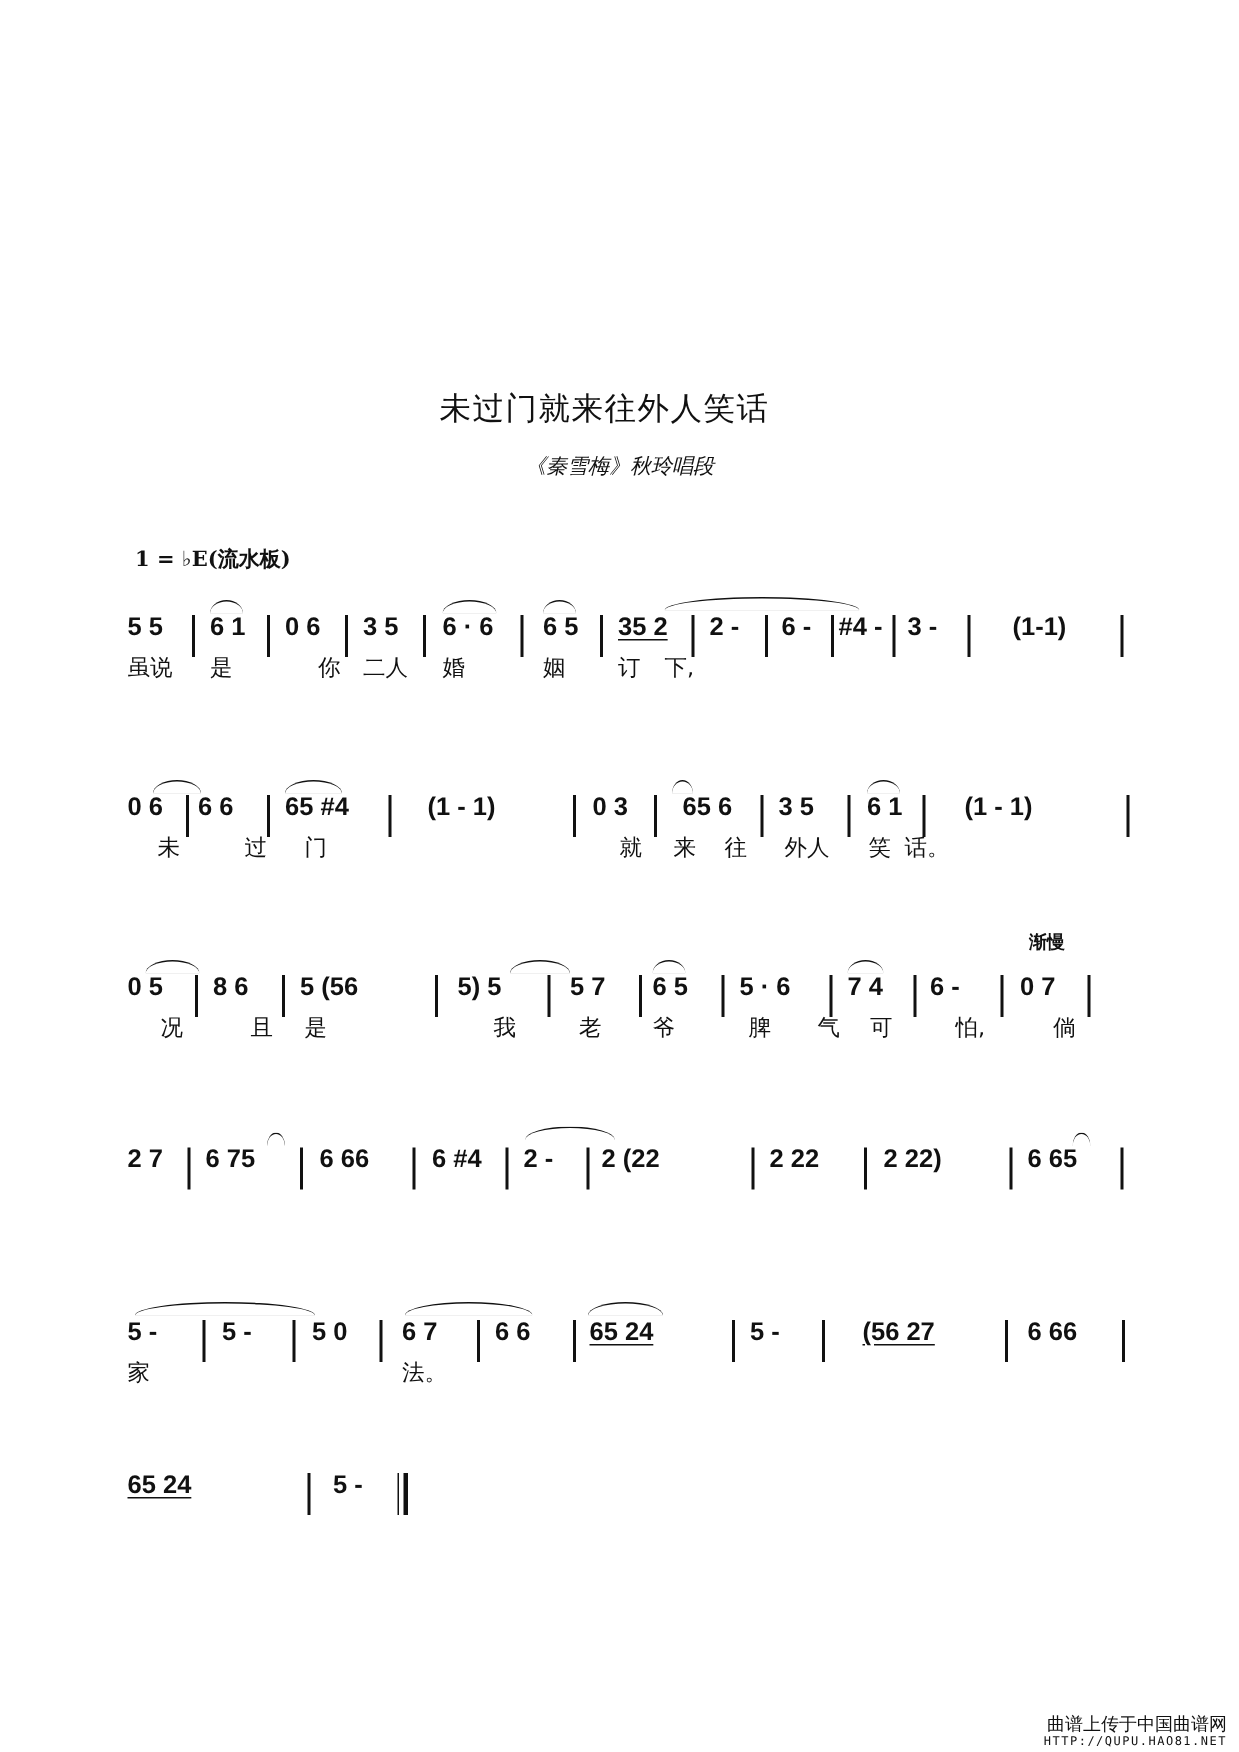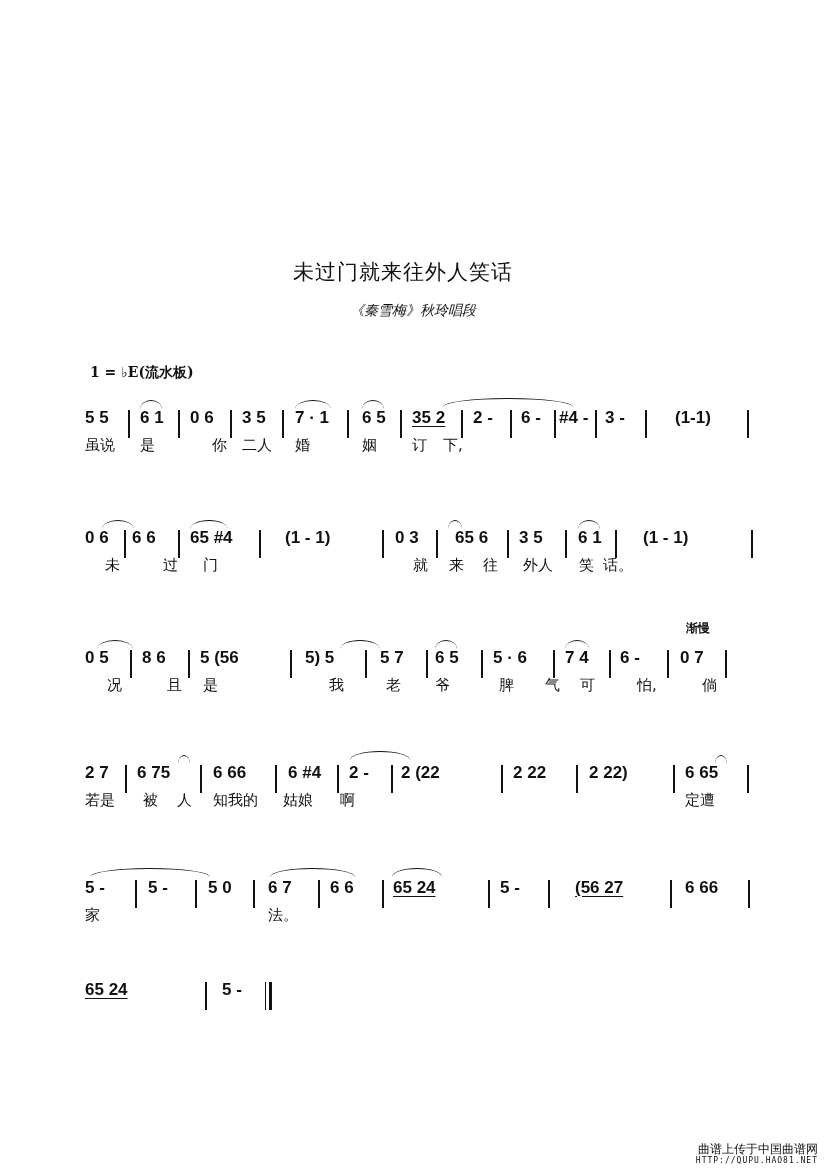--- a/index.html
+++ b/index.html
@@ -63,21 +63,21 @@
     <span class="n" style="left:0">5 5</span>
     <span class="bar" style="left:43px"></span>
     <span class="slur" style="left:55px;top:-8px;width:22px"></span>
     <span class="n" style="left:55px">6 1</span>
     <span class="bar" style="left:93px"></span>
     <span class="n" style="left:105px">0 6</span>
     <span class="bar" style="left:145px"></span>
     <span class="n" style="left:157px">3 5</span>
     <span class="bar" style="left:197px"></span>
     <span class="slur" style="left:210px;top:-8px;width:36px"></span>
-    <span class="n" style="left:210px">7 · 1</span>
+    <span class="n" style="left:210px">6 · 6</span>
     <span class="bar" style="left:262px"></span>
     <span class="slur" style="left:277px;top:-8px;width:22px"></span>
     <span class="n" style="left:277px">6 5</span>
     <span class="bar" style="left:315px"></span>
     <span class="n ul" style="left:327px">35 2</span>
     <span class="slur" style="left:358px;top:-10px;width:130px"></span>
     <span class="bar" style="left:376px"></span>
     <span class="n" style="left:388px">2 -</span>
     <span class="bar" style="left:425px"></span>
     <span class="n" style="left:436px">6 -</span>
@@ -199,29 +199,20 @@
     <span class="n" style="left:316px">2 (22</span>
     <span class="bar" style="left:416px"></span>
     <span class="n" style="left:428px">2 22</span>
     <span class="bar" style="left:491px"></span>
     <span class="n" style="left:504px">2 22)</span>
     <span class="bar" style="left:588px"></span>
     <span class="slur" style="left:630px;top:-8px;width:12px"></span>
     <span class="n" style="left:600px">6 65</span>
     <span class="bar" style="left:662px"></span>
   </div>
-  <div class="lyrics">
-    <span class="ly" style="left:0">若是</span>
-    <span class="ly" style="left:58px">被</span>
-    <span class="ly" style="left:92px">人</span>
-    <span class="ly" style="left:128px">知我的</span>
-    <span class="ly" style="left:198px">姑娘</span>
-    <span class="ly" style="left:255px">啊</span>
-    <span class="ly" style="left:600px">定遭</span>
-  </div>
 </div>
 
 <div class="line" style="top:848px;">
   <div class="notes">
     <span class="slur" style="left:5px;top:-10px;width:120px"></span>
     <span class="n" style="left:0">5 -</span>
     <span class="bar" style="left:50px"></span>
     <span class="n" style="left:63px">5 -</span>
     <span class="bar" style="left:110px"></span>
     <span class="n" style="left:123px">5 0</span>

